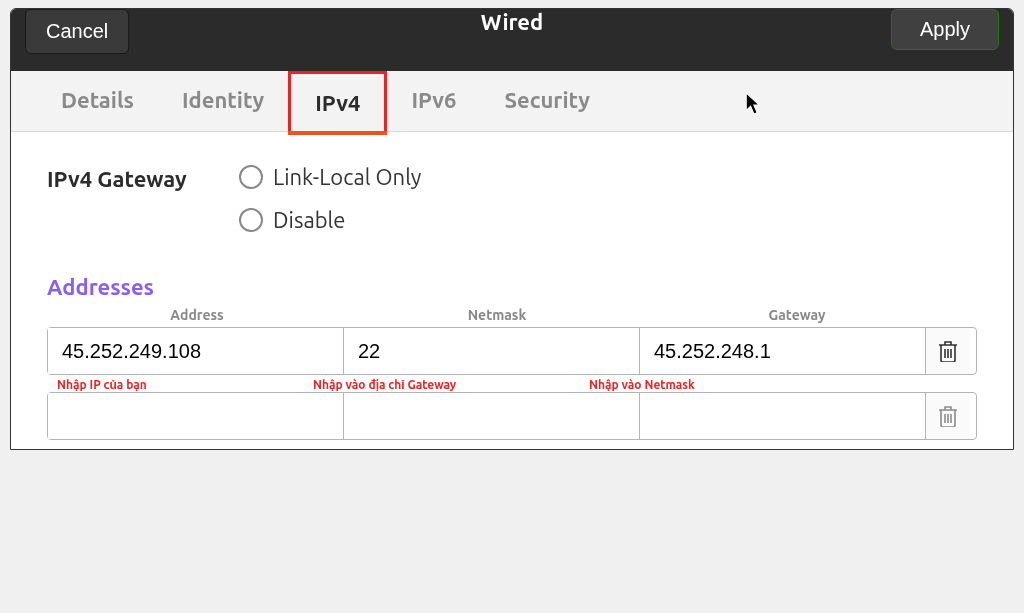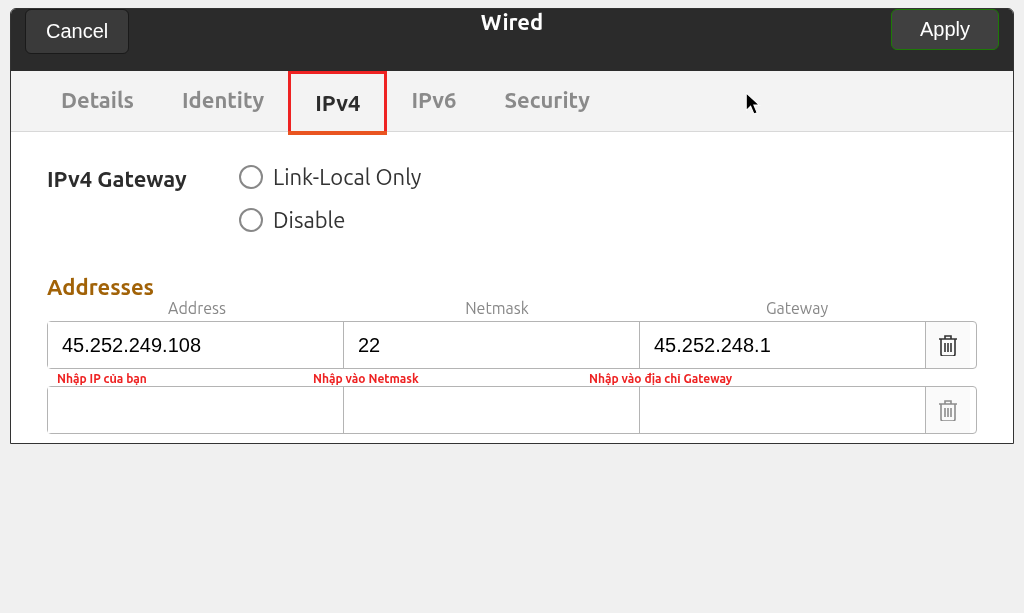--- a/index.html
+++ b/index.html
@@ -137,27 +137,29 @@
       display:block;
     }
     .radio.highlight {
       border: 3px solid #ee2222;
       padding: 4px 50px 4px 4px;
       margin: -7px -53px -7px -7px;
     }
     .addresses-heading {
       font-size: 22px;
       font-weight: 700;
-      color: #a16207;
+      color: #8b5cf6;
       margin-top: 42px;
     }
     .addr-headers {
       display:flex;
-      font-size: 16px;
+      margin-top: 8px;
+      font-size: 14px;
       color: #888;
+      font-weight: bold;
     }
     .addr-headers div:nth-child(1){ width:300px; text-align:center; }
     .addr-headers div:nth-child(2){ width:300px; text-align:center; }
     .addr-headers div:nth-child(3){ width:300px; text-align:center; }
     .addr-rows { margin-top:4px; }
     .addr-row {
       display:flex;
       align-items:stretch;
       border: 1px solid #b4b4b4;
       border-radius:4px;
@@ -247,22 +249,22 @@
         <input value="22" style="">
         <input value="45.252.248.1" style="">
         <div class="trash">
           <svg width="20" height="22" viewBox="0 0 20 22">
               <path d="M3 5 H17 V20 A2 2 0 0 1 15 22 H5 A2 2 0 0 1 3 20 Z M1 5 H19 M7 2 H13 V5 H7 Z M7 9 V18 M10 9 V18 M13 9 V18" fill="none" stroke="#333" stroke-width="1.6"></path>
             </svg>
         </div>
       </div>
       <div class="annotations">
         <div>Nhập IP của bạn</div>
+        <div>Nhập vào địa chỉ Gateway</div>
         <div>Nhập vào Netmask</div>
-        <div>Nhập vào địa chỉ Gateway</div>
       </div>
       <div class="addr-row second">
         <input value="" style="">
         <input value="" style="">
         <input value="" style="">
         <div class="trash">
           <svg width="20" height="22" viewBox="0 0 20 22">
               <path d="M3 5 H17 V20 A2 2 0 0 1 15 22 H5 A2 2 0 0 1 3 20 Z M1 5 H19 M7 2 H13 V5 H7 Z M7 9 V18 M10 9 V18 M13 9 V18" fill="none" stroke="#333" stroke-width="1.6"></path>
             </svg>
         </div>

